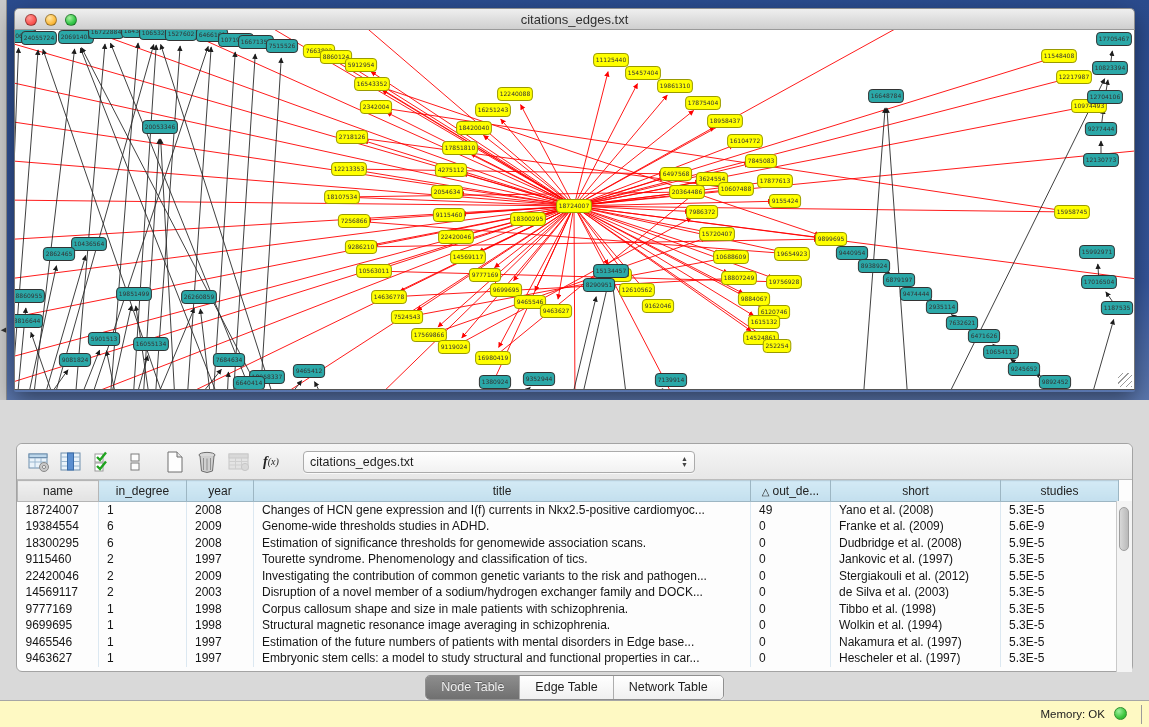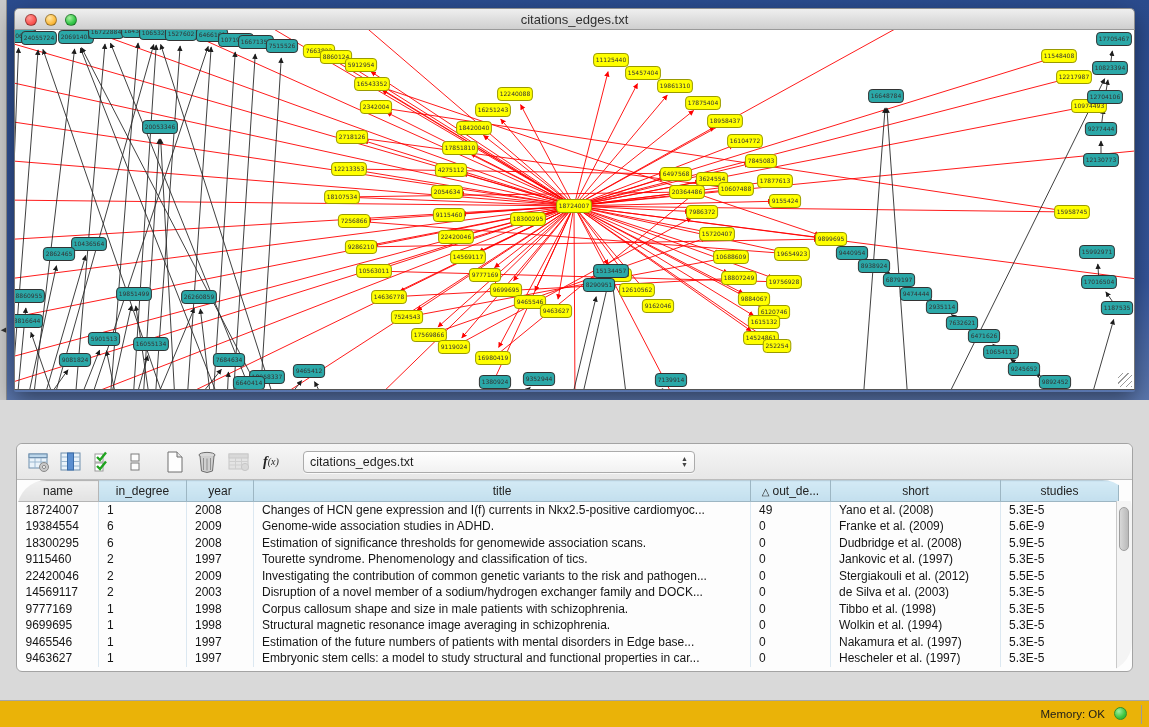--- a/index.html
+++ b/index.html
@@ -45,42 +45,42 @@
               border-radius:6px 6px 0 0; display:flex; align-items:center; padding-left:8px; gap:4px; }
   .tbtn { width:28px; height:28px; border:none; background:transparent; display:flex; align-items:center; justify-content:center; }
   .tbtn svg { display:block; }
   .fx { font-size:14px; color:#222; font-family:"Liberation Serif",serif; font-style:italic; font-weight:bold; }
   .fx small { font-size:10px; font-weight:normal; }
   .combo { margin-left:14px; width:392px; height:22px; background:linear-gradient(#ffffff,#f1f1f1);
            border:1px solid #ababab; border-radius:4px; display:flex; align-items:center; padding:0 6px; box-shadow:0 1px 0 rgba(255,255,255,.7); }
   .combo .cval { flex:1; font-size:12.5px; color:#1d1d1d; }
   .combo .arrows { font-size:7px; line-height:6px; color:#444; text-align:center; }
 
-  .tablewrap { position:relative; height:192px; overflow:hidden;border-radius:30px; }
+  .tablewrap { position:relative; height:192px; overflow:hidden; }
   table.attr { border-collapse:collapse; table-layout:fixed; width:1101px; }
   table.attr th { height:21px; font-size:12px; font-weight:normal; color:#222;
                   background:linear-gradient(#d3eaf5,#c3dfee); border:1px solid #9db6c3; border-top:1px solid #b9cdd8; text-align:center; overflow:hidden; white-space:nowrap; }
   table.attr th.gray { background:linear-gradient(#f0f0f0,#e2e2e2); border-color:#b5b5b5; }
   table.attr td { height:16.5px; font-size:12px; color:#141414; white-space:nowrap; overflow:hidden;
                   border-right:1px solid #dce8f1; padding:0 4px 0 8px; }
   td.c-year { padding-left:6px; } td.c-out { padding-left:25px; }
   td.c-short { padding-left:4px; }
   td.c-pr { padding-left:6px; }
   .sorttri { font-size:10px; margin-right:3px; }
   .vscroll { position:absolute; right:0; top:21px; bottom:0; width:16px; background:#f4f4f4; border-left:1px solid #c9c9c9; }
   .vthumb { position:absolute; left:2px; top:6px; width:10px; height:44px; border:1px solid #9e9e9e; border-radius:6px;
             background:linear-gradient(90deg,#d8d8d8,#b9b9b9); }
 
   .tabsrow { position:absolute; left:0; top:273px; width:100%; height:28px; display:flex; justify-content:center; align-items:center; }
   .seg { display:inline-flex; border:1px solid #8f8f8f; border-radius:5px; overflow:hidden; box-shadow:0 1px 1px rgba(255,255,255,.8); }
   .seg .tab { padding:4px 15px 5px; font-size:12.5px; background:linear-gradient(#ffffff,#f0f0f0); color:#1e1e1e; border-right:1px solid #adadad; }
   .seg .tab:last-child { border-right:none; }
   .seg .tab.active { background:linear-gradient(#8d8d8d,#707070); color:#efefef; text-shadow:0 -1px 0 rgba(0,0,0,.3); }
 
-  .statusbar { position:absolute; left:0; bottom:0; width:100%; height:27px; background:#eab308; border-top:1px solid #a6a6a6; }
+  .statusbar { position:absolute; left:0; bottom:0; width:100%; height:27px; background:#fef9c3; border-top:1px solid #a6a6a6; }
   .mem { position:absolute; right:44px; top:7px; font-size:11.5px; color:#1b1b1b; }
   .memdot { position:absolute; right:22px; top:6px; width:13px; height:13px; border-radius:50%;
             border:1px solid #2f8f2f; background:radial-gradient(circle at 35% 30%,#9ef09e,#3ec53e 60%,#2ba32b); }
   .sbdiv { position:absolute; right:7px; top:4px; width:1px; height:19px; background:#9b9b9b; }
 </style>
 </head>
 <body>
 
 <div class="app">
 
@@ -818,21 +818,21 @@
                 <td class="c-year">2008</td>
                 <td class="c-title">Changes of HCN gene expression and I(f) currents in Nkx2.5-positive cardiomyoc...</td>
                 <td class="c-out">49</td>
                 <td class="c-short">Yano et al. (2008)</td>
                 <td class="c-pr">5.3E-5</td>
               </tr>
               <tr>
                 <td class="c-name">19384554</td>
                 <td class="c-in">6</td>
                 <td class="c-year">2009</td>
-                <td class="c-title">Genome-wide association studies in ADHD.</td>
+                <td class="c-title">Genome-wide thresholds studies in ADHD.</td>
                 <td class="c-out">0</td>
                 <td class="c-short">Franke et al. (2009)</td>
                 <td class="c-pr">5.6E-9</td>
               </tr>
               <tr>
                 <td class="c-name">18300295</td>
                 <td class="c-in">6</td>
                 <td class="c-year">2008</td>
                 <td class="c-title">Estimation of significance thresholds for genomewide association scans.</td>
                 <td class="c-out">0</td>
@@ -903,20 +903,27 @@
                 <td class="c-pr">5.3E-5</td>
               </tr>
             </tbody>
         </table>
         <div class="vscroll">
           <div class="vthumb"></div>
         </div>
       </div>
     </div>
 
+    <div class="tabsrow">
+      <div class="seg">
+        <span class="tab active">Node Table</span>
+        <span class="tab">Edge Table</span>
+        <span class="tab">Network Table</span>
+      </div>
+    </div>
 
     <div class="statusbar">
       <span class="mem">Memory: OK</span>
       <span class="memdot"></span>
       <span class="sbdiv"></span>
     </div>
   </div>
 </div>
 
 </body></html>

